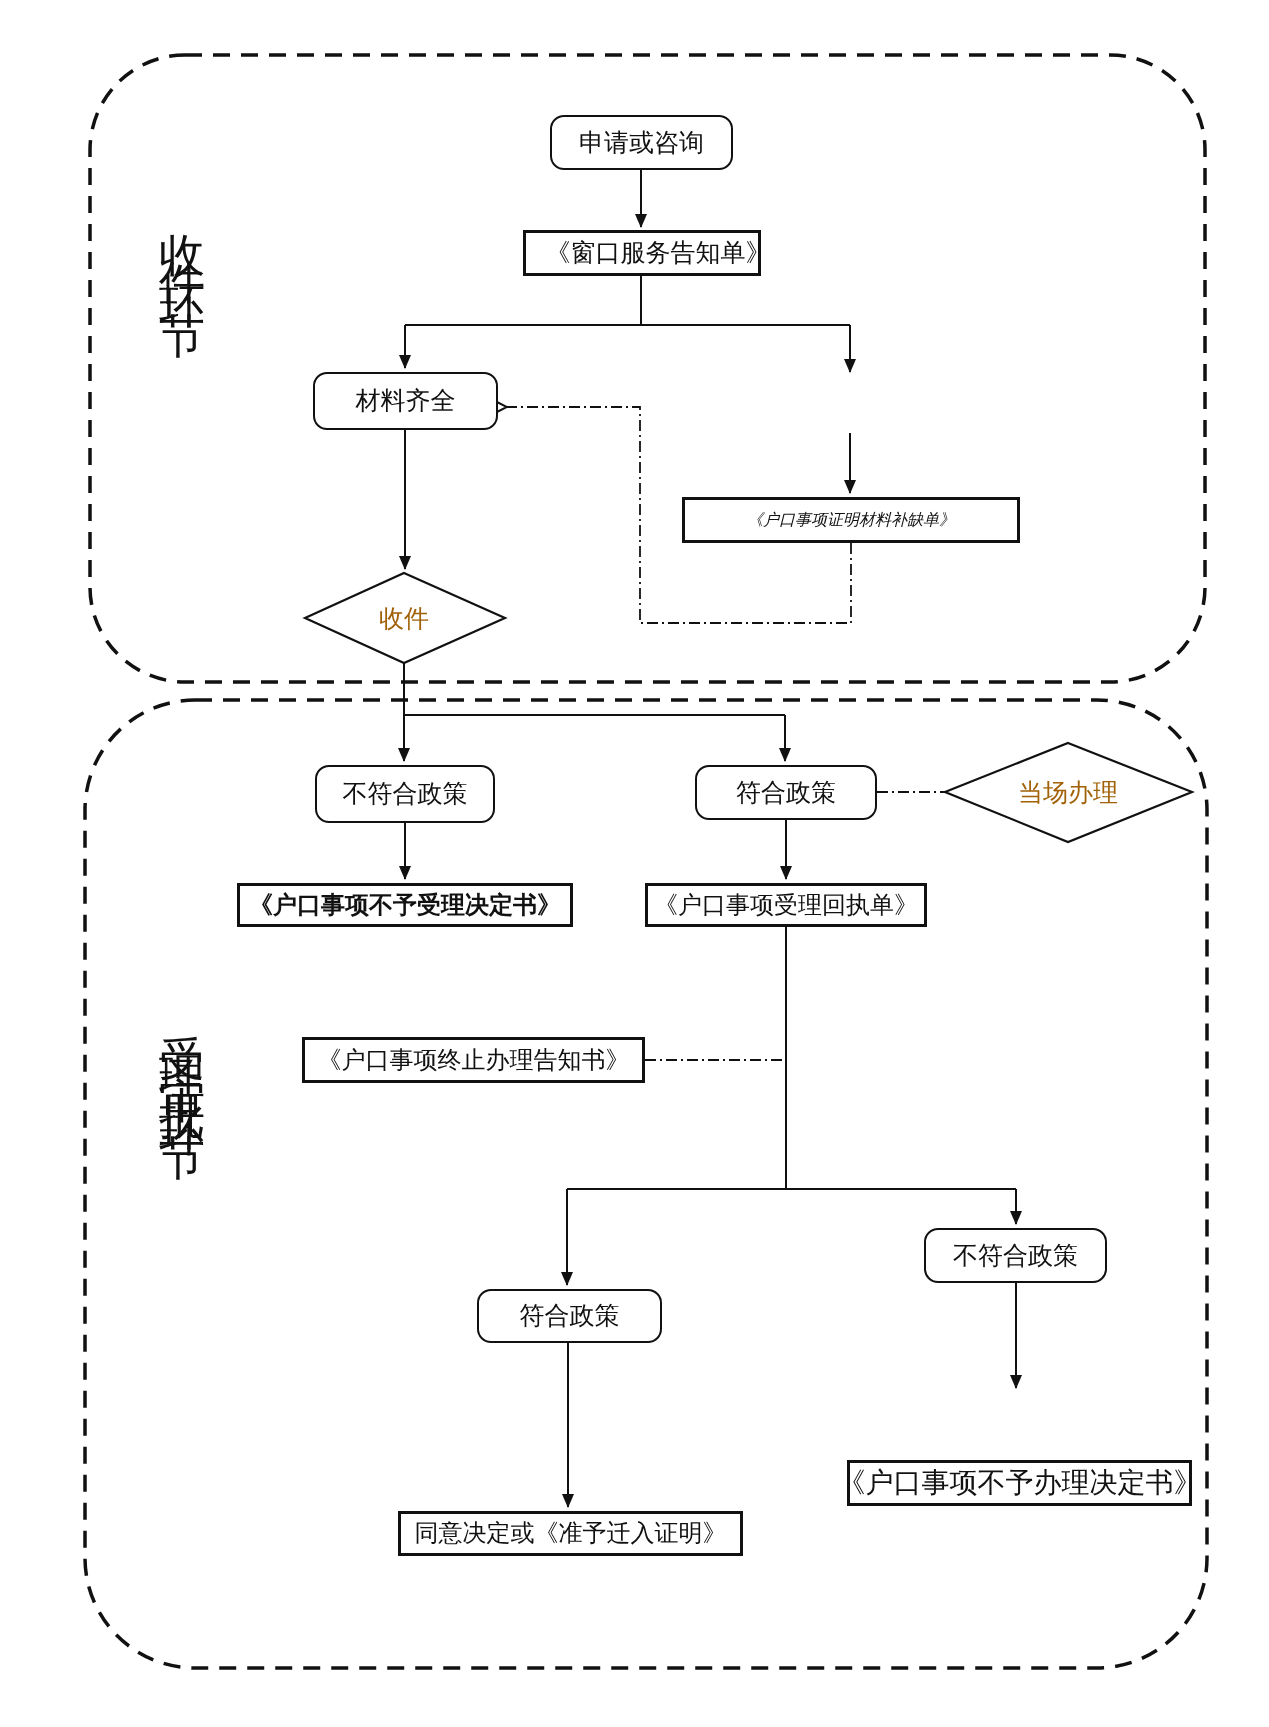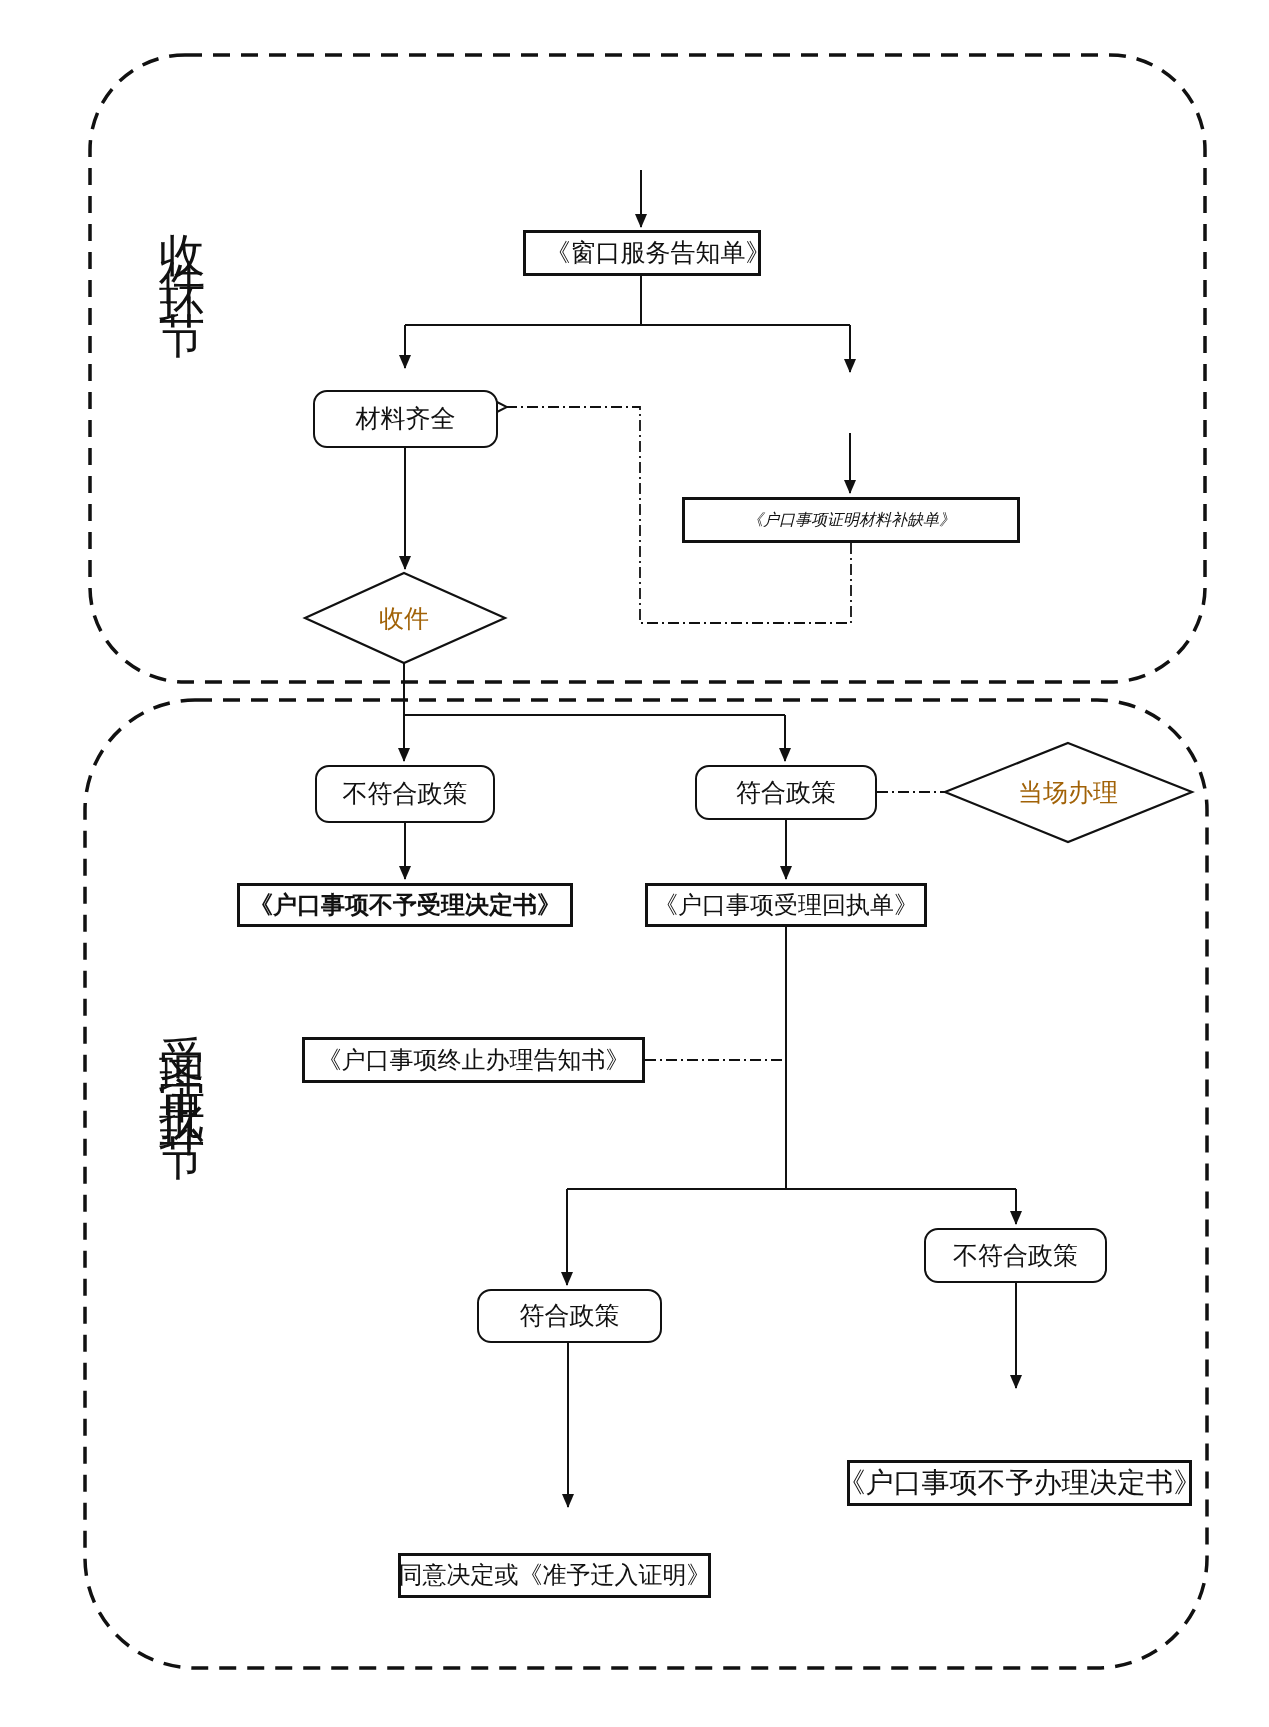--- a/index.html
+++ b/index.html
@@ -94,24 +94,25 @@
       <path d="M645,1060 H786"></path>
     </g>
 
     <polygon points="404,573 505,618 404,663 305,618" fill="#ffffff" stroke="#111" stroke-width="2.2"></polygon>
     <polygon points="1068,743 1192,792 1068,842 945,792" fill="#ffffff" stroke="#111" stroke-width="2.2"></polygon>
   </svg>
 
   <div class="vlabel top" style="left:152px;top:198px;">收件环节</div>
   <div class="vlabel bottom" style="left:152px;top:998px;">受理审批环节</div>
 
+  <div class="node proc" style="left:550px;top:115px;width:183px;height:55px;">申请或咨询</div>
 
   <div class="node doc" style="left:523px;top:230px;width:238px;height:46px;padding-left:32px;">《窗口服务告知单》</div>
 
-  <div class="node proc" style="left:313px;top:372px;width:185px;height:58px;margin-top:18px;">材料齐全</div>
+  <div class="node proc" style="left:313px;top:372px;width:185px;height:58px;">材料齐全</div>
 
 
   <div class="node doc" style="left:682px;top:497px;width:338px;height:46px;font-size:16px;font-style:italic;">《户口事项证明材料补缺单》</div>
 
   <div class="dlabel" style="left:344px;top:598px;width:120px;height:40px;">收件</div>
 
   <div class="node proc" style="left:315px;top:765px;width:180px;height:58px;">不符合政策</div>
 
   <div class="node proc" style="left:695px;top:765px;width:182px;height:55px;">符合政策</div>
 
@@ -122,15 +123,15 @@
   <div class="node doc" style="left:645px;top:883px;width:282px;height:44px;font-size:24px;">《户口事项受理回执单》</div>
 
   <div class="node doc" style="left:302px;top:1037px;width:343px;height:46px;font-size:24px;">《户口事项终止办理告知书》</div>
 
   <div class="node proc" style="left:477px;top:1289px;width:185px;height:54px;">符合政策</div>
 
   <div class="node proc" style="left:924px;top:1228px;width:183px;height:55px;">不符合政策</div>
 
   <div class="node doc" style="left:847px;top:1460px;width:345px;height:46px;font-size:28px;">《户口事项不予办理决定书》</div>
 
-  <div class="node doc" style="left:398px;top:1511px;width:313px;height:45px;font-size:24px;margin-top:42px;">同意决定或《准予迁入证明》</div>
+  <div class="node doc" style="left:398px;top:1511px;width:345px;height:45px;font-size:24px;">同意决定或《准予迁入证明》</div>
 
 </div>
 
 </body></html>

